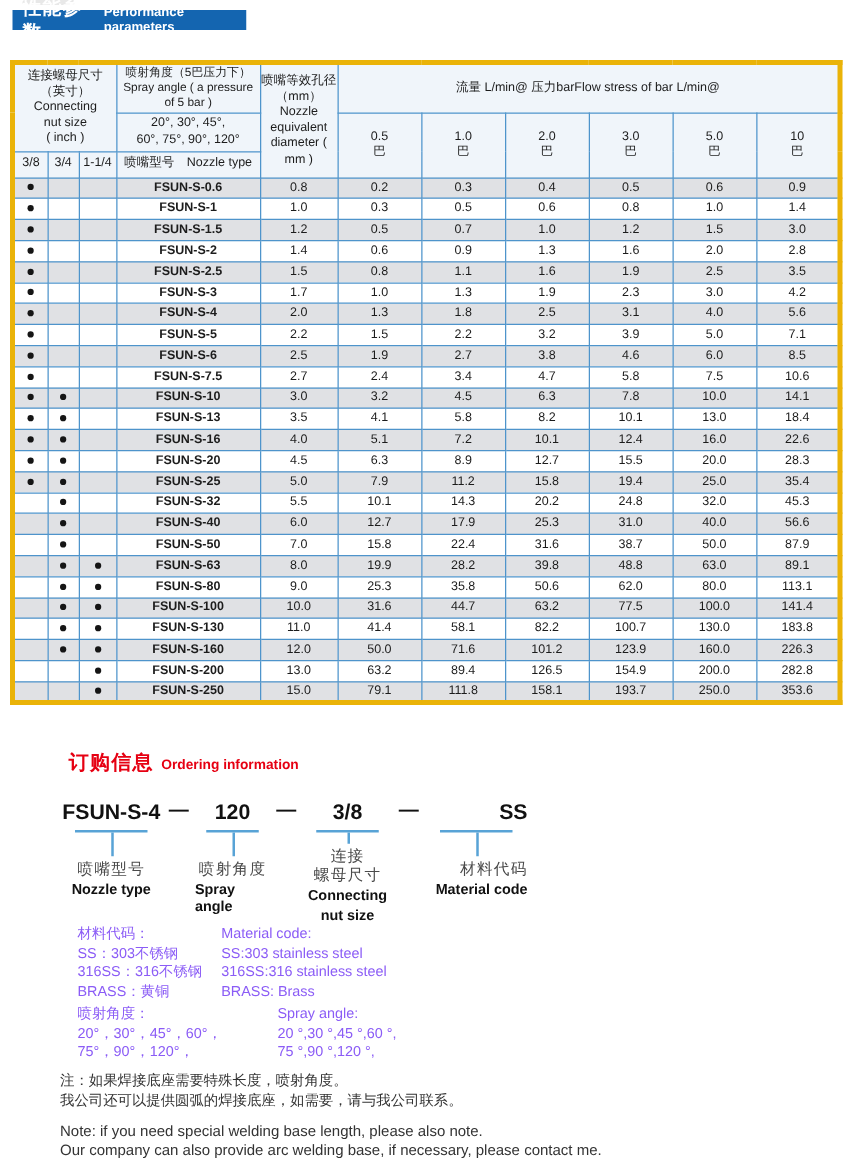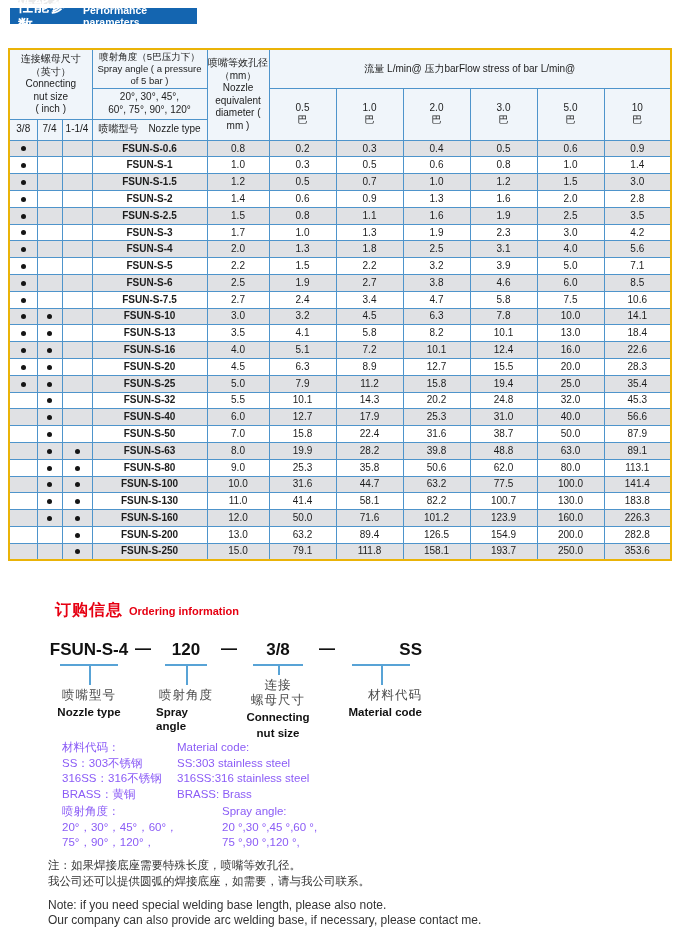--- a/index.html
+++ b/index.html
@@ -15,21 +15,21 @@
   
   .banner { position: absolute; left: 10px; top: 8px; width: 187px; height: 16px;
     background: #1465b0; display: flex; align-items: center; padding-left: 8px; gap: 6px; }
   .banner-zh { color: #fff; font-weight: bold; font-size: 15px; letter-spacing: 1px; }
   .banner-en { color: #fff; font-weight: bold; font-size: 10.5px; }
 
   
   table.perf { position: absolute; left: 8px; top: 48px; width: 664px;
     border-collapse: collapse; table-layout: fixed; font-size: 10px; }
   table.perf, table.perf th, table.perf td { border: 1px solid #4e94cb; }
-  table.perf { border: 2px solid #eab308; }
+  table.perf { border: 4px solid #eab308; }
   table.perf th { background: #f0f5fa; font-weight: normal; text-align: center;
     vertical-align: middle; line-height: 1.25; padding: 1px 0; }
   table.perf td { text-align: center; vertical-align: middle; height: 16.8px; line-height: 1; }
   tr.rowA th { height: 33px; }
   tr.rowB th { height: 31px; }
   tr.rowC th { height: 21px; }
   tbody tr.odd td { background: #e0e1e4; }
   tbody tr.even td { background: #ffffff; }
   td.model { font-weight: bold; }
   .dot { display: inline-block; width: 5px; height: 5px; background: #151515;
@@ -147,21 +147,21 @@
         <div>5.0</div>
         <div>巴</div>
       </th>
       <th rowspan="2">
         <div>10</div>
         <div>巴</div>
       </th>
     </tr>
     <tr class="rowC">
       <th>3/8</th>
-      <th>7/4</th>
+      <th>3/4</th>
       <th>1-1/4</th>
       <th>
         <span>喷嘴型号</span><span class="ntgap">Nozzle type</span>
       </th>
     </tr>
   </thead>
   <tbody id="rows">
       <tr class="odd">
         <td><span class="dot"></span></td>
         <td></td>
@@ -549,18 +549,18 @@
     <div>75°，90°，120°，</div>
   </div>
   <div class="colB">
     <div>Spray angle:</div>
     <div>20 °,30 °,45 °,60 °,</div>
     <div>75 °,90 °,120 °,</div>
   </div>
 </div>
 
 <div class="notes">
-  <div class="zh">注：如果焊接底座需要特殊长度，喷嘴等效孔径。</div>
+  <div class="zh">注：如果焊接底座需要特殊长度，喷射角度。</div>
   <div class="zh">我公司还可以提供圆弧的焊接底座，如需要，请与我公司联系。</div>
   <div class="gap"></div>
   <div class="en">Note: if you need special welding base length, please also note.</div>
   <div class="en">Our company can also provide arc welding base, if necessary, please contact me.</div>
 </div>
 
 </body></html>

